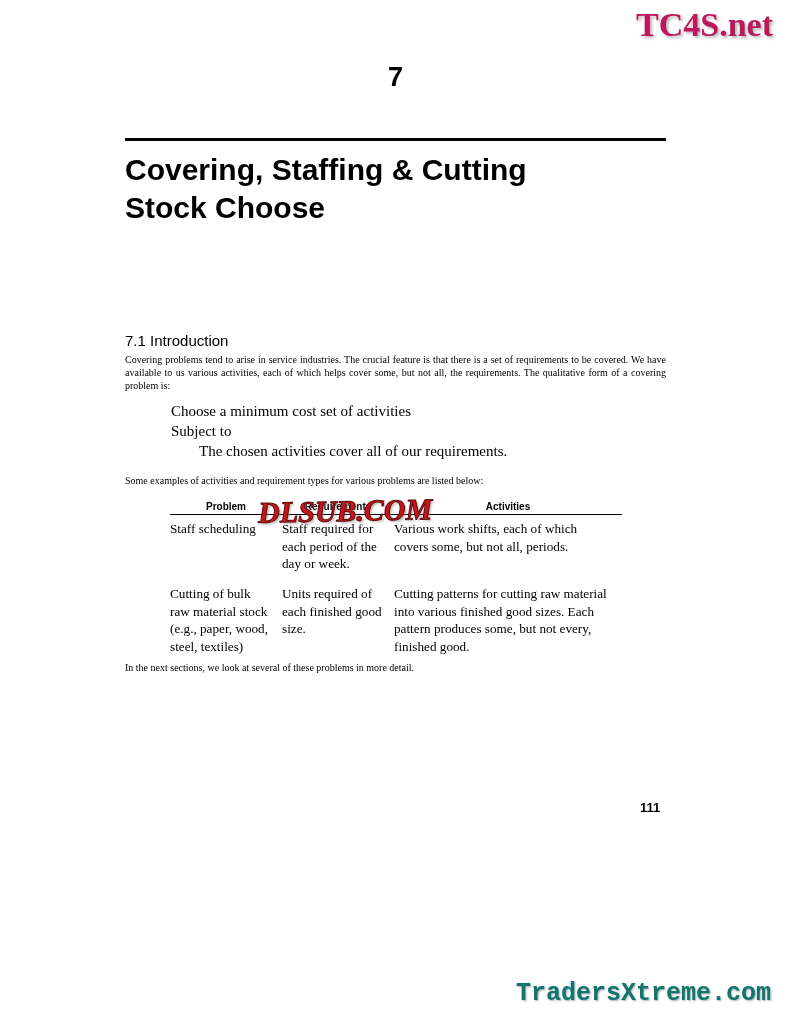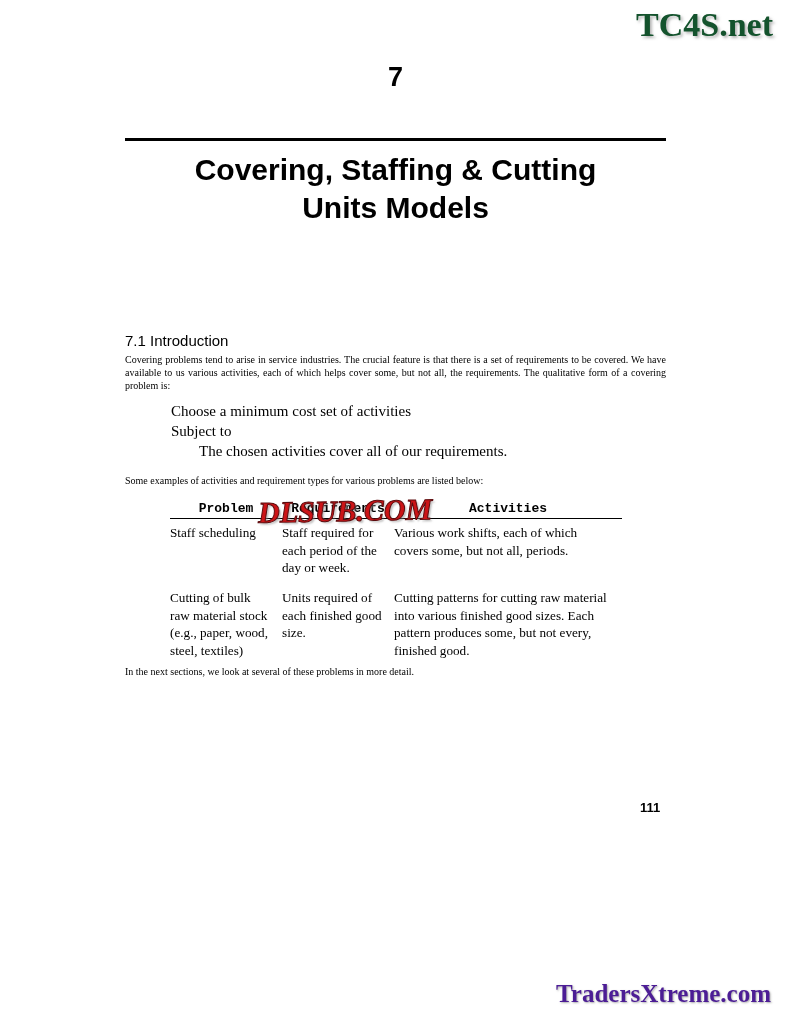--- a/index.html
+++ b/index.html
@@ -17,32 +17,32 @@
   }
 
   
   .wm-top-right {
     position: absolute;
     top: 6px;
     right: 18px;
     font-family: "Liberation Serif", serif;
     font-weight: bold;
     font-size: 34px;
-    color: #14532d;
+    color: #be185d;
     letter-spacing: 0px;
     text-shadow: 2px 2px 3px rgba(120,120,120,0.55);
   }
   .wm-bottom-right {
     position: absolute;
     bottom: 16px;
     right: 20px;
-    font-family: Liberation Serif, serif;
+    font-family: Liberation Mono, monospace;
     font-weight: bold;
     font-size: 25px;
-    color: #4c1d95;
+    color: #0f766e;
     text-shadow: 1px 1px 2px rgba(90,90,90,0.5);
   }
   .wm-center {
     position: absolute;
     left: 258px;
     top: 494px;
     font-family: "Liberation Serif", serif;
     font-weight: bold;
     font-style: italic;
     font-size: 30px;
@@ -70,21 +70,21 @@
     margin-top: 62px;
   }
 
   .rule {
     border-top: 3px solid #000;
     margin-top: 45px;
     width: 541px;
   }
 
   .chapter-title {
-    text-align: center;
+    text-align: left;
     font-family: "Liberation Sans", sans-serif;
     font-weight: bold;
     font-size: 30px;
     line-height: 1.28;
     margin-top: 10px;
   }
 
   .section-heading {
     font-family: "Liberation Sans", sans-serif;
     font-size: 15px;
@@ -109,23 +109,23 @@
 
   
   table.examples {
     margin-top: 14px;
     margin-left: 45px;
     border-collapse: collapse;
     width: 452px;
     font-size: 13.2px;
   }
   table.examples th {
-    font-family: Liberation Mono, monospace;
-    font-weight: bold;
-    font-size: 13px;
+    font-family: Liberation Sans, sans-serif;
+    font-weight: bold;
+    font-size: 10px;
     text-align: center;
     padding: 0 0 2px 0;
     border-bottom: 1.2px solid #000;
   }
   table.examples td {
     vertical-align: top;
     padding: 6px 10px 6px 0;
     line-height: 1.33;
   }
   table.examples tbody tr:first-child td {
@@ -155,21 +155,21 @@
 <div class="wm-top-right">TC4S.net</div>
 
 <div class="page">
 
   <div class="chapter-number">7</div>
 
   <div class="rule"></div>
 
   <div class="chapter-title">
     <div>Covering, Staffing &amp; Cutting</div>
-    <div>Units Models</div>
+    <div>Stock Choose</div>
   </div>
 
   <div class="section-heading">7.1 Introduction</div>
 
   <p class="body">Covering problems tend to arise in service industries. The crucial feature is that there is a set of requirements to be covered. We have available to us various activities, each of which helps cover some, but not all, the requirements. The qualitative form of a covering problem is:</p>
 
   <div class="quote-block">
     <div class="indent-1">Choose a minimum cost set of activities</div>
     <div class="indent-1">Subject to</div>
     <div class="indent-2">The chosen activities cover all of our requirements.</div>

